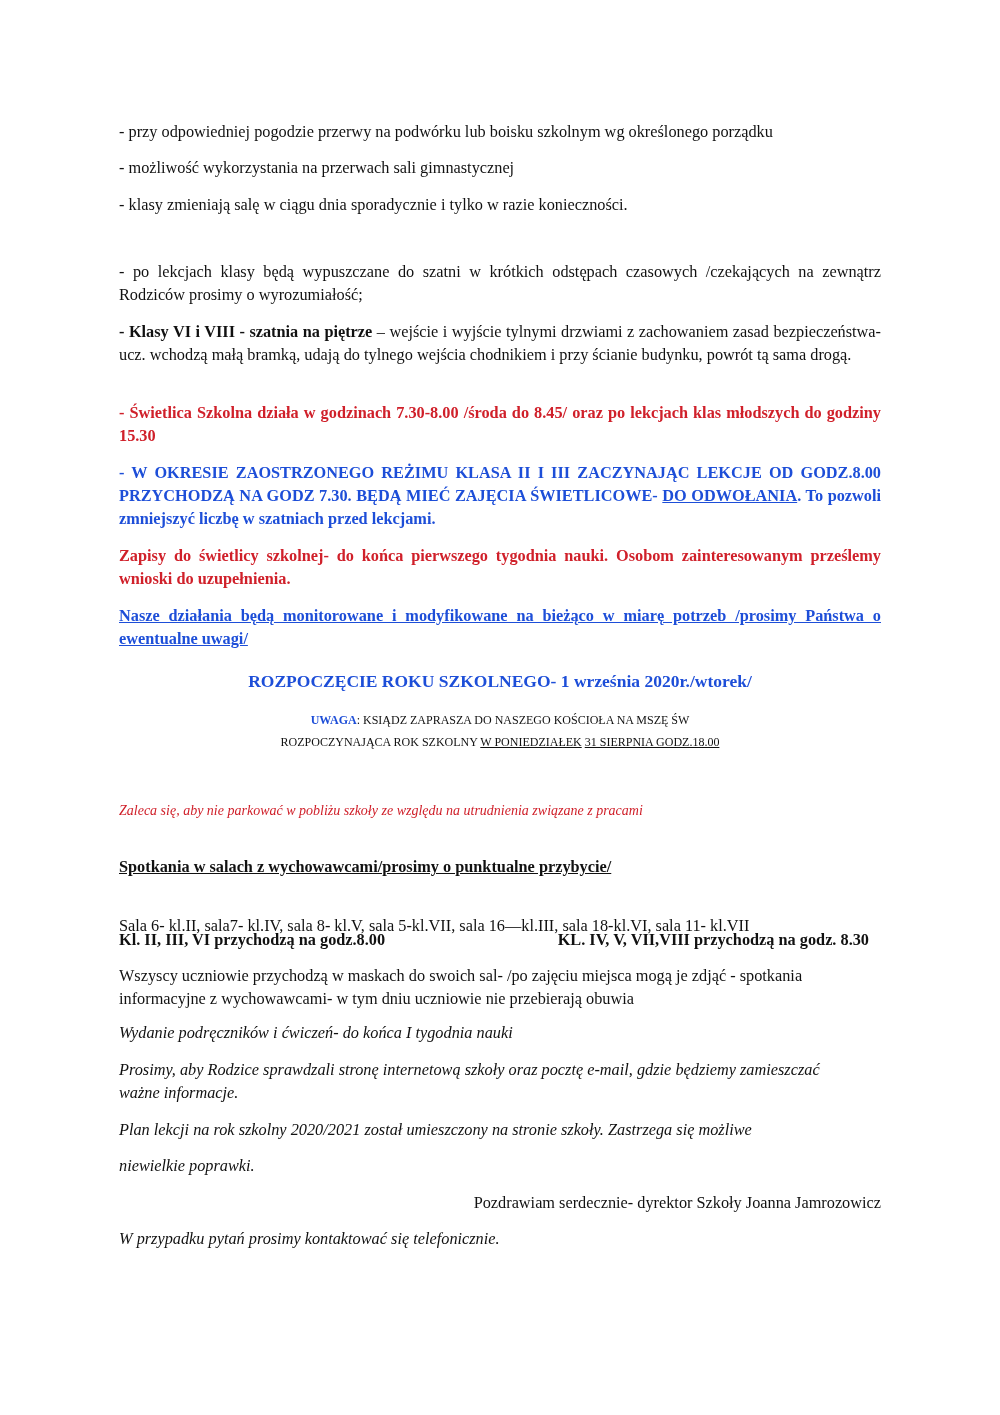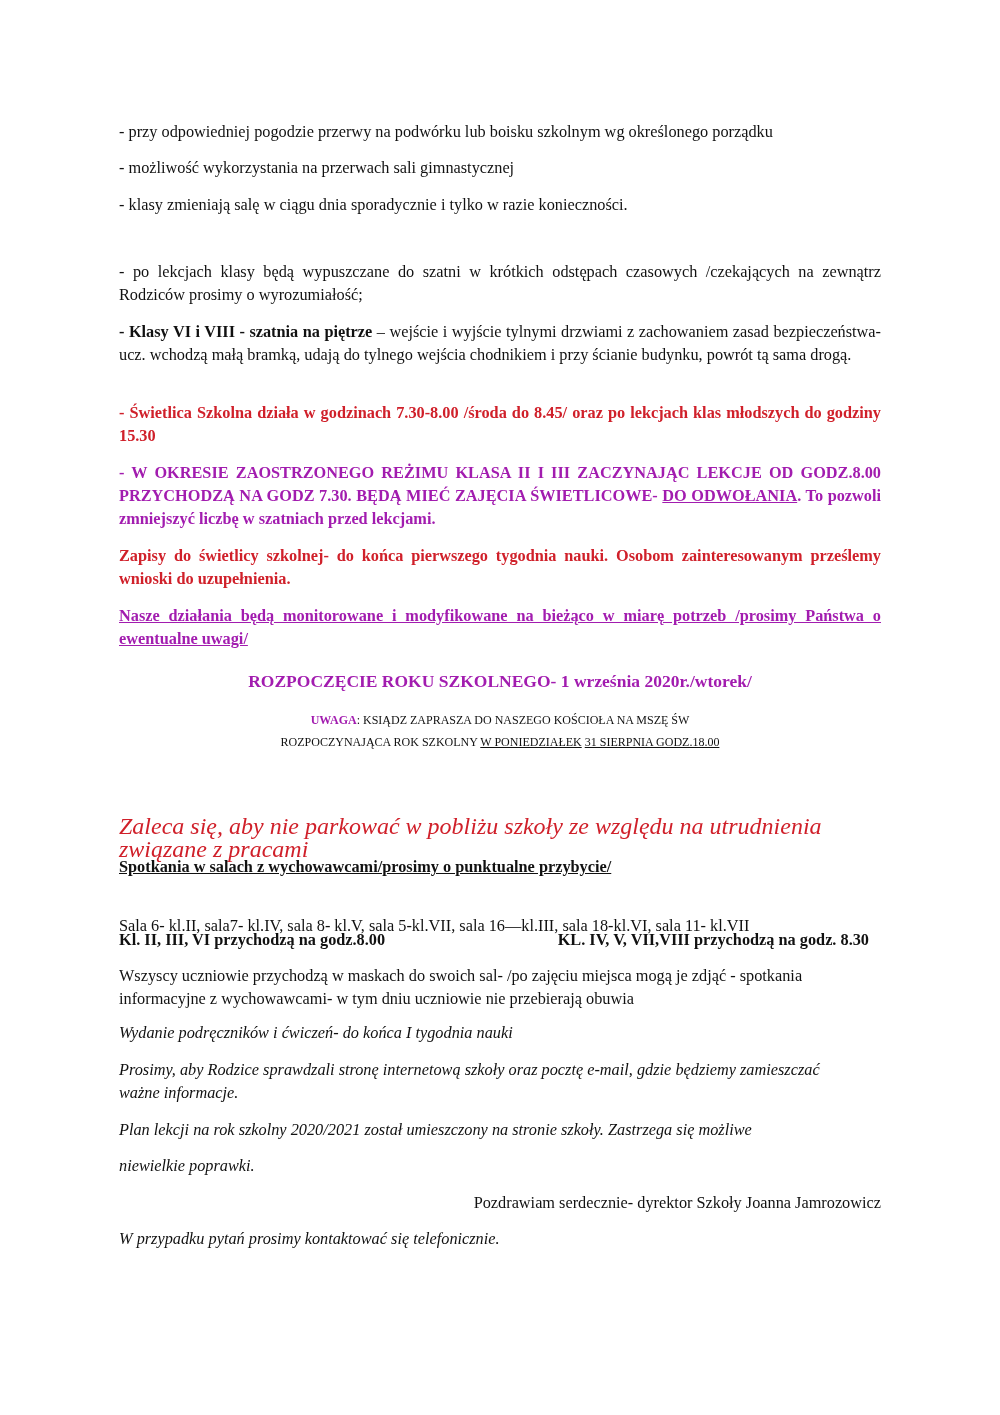--- a/index.html
+++ b/index.html
@@ -5,21 +5,21 @@
   html, body { margin: 0; padding: 0; background: #ffffff; }
   body { width: 1000px; height: 1415px; position: relative; overflow: hidden;
          font-family: "Liberation Serif", serif; color: #111; }
   .page { position: absolute; left: 119px; top: 118px; width: 762px; }
   p { margin: 0; font-size: 16.3px; line-height: 23px; }
   .j { text-align: justify; margin-top: 31px; }
   .b { font-weight: bold; }
   .i { font-style: italic; }
   .u { text-decoration: underline; }
   .red { color: #d0202a; }
-  .blue { color: #a21caf; }
+  .blue { color: #1d4ed8; }
   .c { text-align: center; }
   .r { text-align: right; }
   .abs { position: absolute; left: 0; width: 762px; }
   .title { font-size: 17.5px; }
   .sm { font-size: 12px; line-height: 22px; }
   .twocol { display: flex; justify-content: space-between; }
 </style>
 </head>
 <body>
 
@@ -47,21 +47,21 @@
 
   <div class="abs c sm" style="top:591px">
     <div>
       <span class="b blue">UWAGA</span><span>: </span><span>KSIĄDZ ZAPRASZA DO NASZEGO KOŚCIOŁA NA MSZĘ ŚW</span>
     </div>
     <div>
       <span>ROZPOCZYNAJĄCA ROK SZKOLNY  </span><span class="u">W PONIEDZIAŁEK</span><span> </span><span class="u">31 SIERPNIA GODZ.18.00</span>
     </div>
   </div>
 
-  <p class="abs i red" style="top:697px; font-size:24px">Zaleca się, aby nie parkować w pobliżu szkoły ze względu na utrudnienia związane z pracami</p>
+  <p class="abs i red" style="top:681px; font-size:14px">Zaleca się, aby nie parkować w pobliżu szkoły ze względu na utrudnienia związane z pracami</p>
 
   <p class="abs b u" style="top:737px">Spotkania w salach z wychowawcami/prosimy o punktualne przybycie/</p>
 
   <p class="abs" style="top:796px">Sala 6- kl.II, sala7- kl.IV, sala 8- kl.V, sala 5-kl.VII, sala 16—kl.III, sala 18-kl.VI, sala 11- kl.VII</p>
 
   <div class="abs twocol b" style="top:810px; font-size:16.3px; line-height:23px; width:750px">
     <span>Kl. II, III, VI przychodzą na godz.8.00</span>
     <span>KL. IV, V, VII,VIII przychodzą na godz. 8.30</span>
   </div>
 

